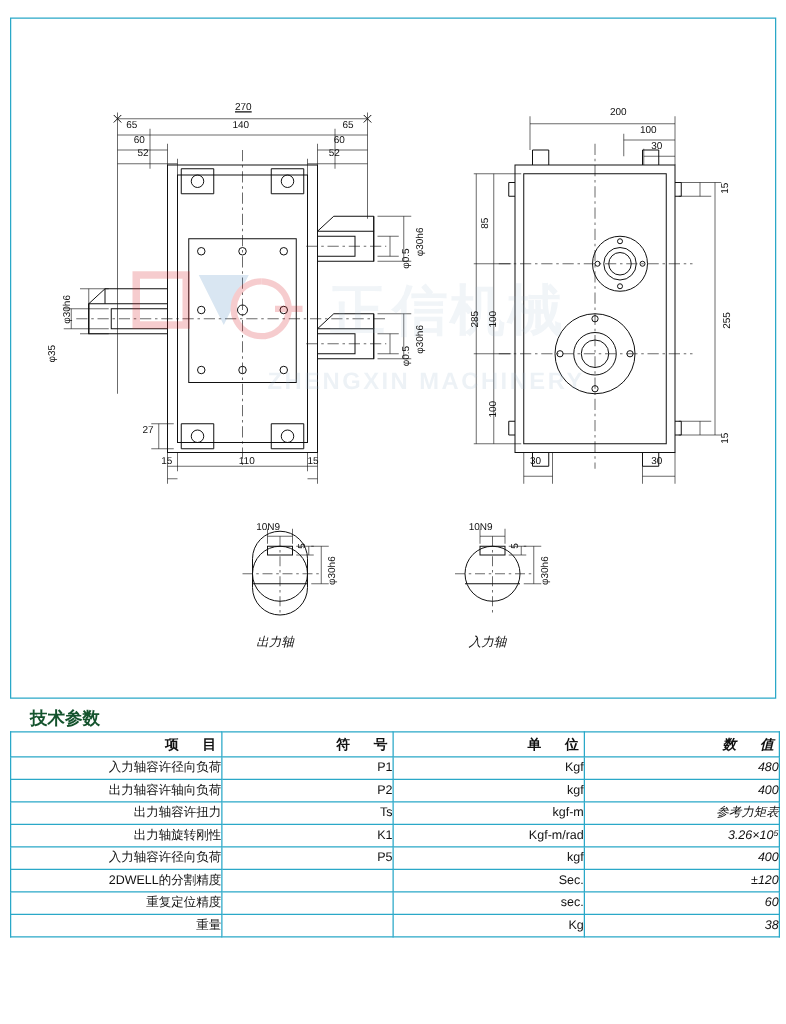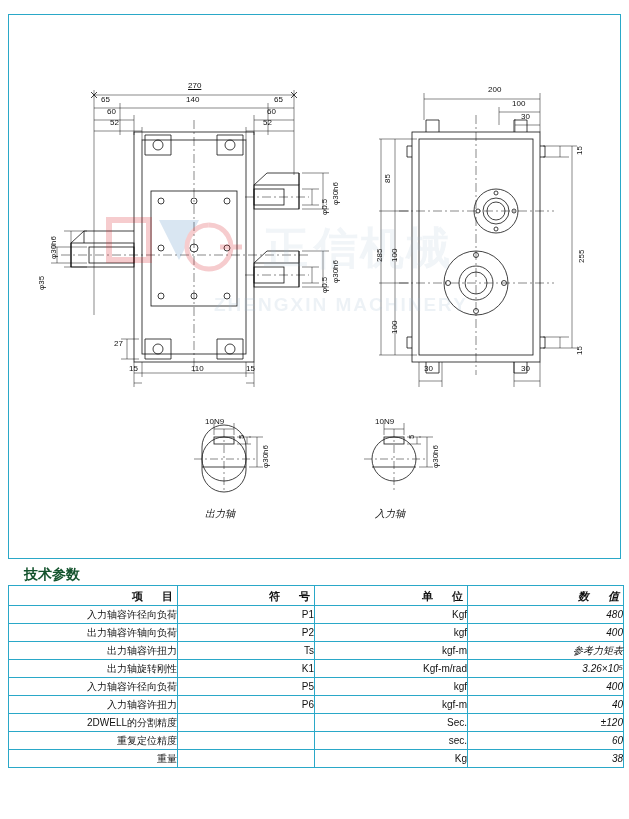--- a/index.html
+++ b/index.html
@@ -400,26 +400,20 @@
         <td class="c3">Kgf-m/rad</td>
         <td class="c4">3.26×10⁵</td>
       </tr>
       <tr>
         <td class="c1">入力轴容许径向负荷</td>
         <td class="c2">P5</td>
         <td class="c3">kgf</td>
         <td class="c4">400</td>
       </tr>
       <tr>
-        <td class="c1">入力轴容许扭力</td>
-        <td class="c2">P6</td>
-        <td class="c3">kgf-m</td>
-        <td class="c4">40</td>
-      </tr>
-      <tr>
         <td class="c1">2DWELL的分割精度</td>
         <td class="c2"></td>
         <td class="c3">Sec.</td>
         <td class="c4">±120</td>
       </tr>
       <tr>
         <td class="c1">重复定位精度</td>
         <td class="c2"></td>
         <td class="c3">sec.</td>
         <td class="c4">60</td>

